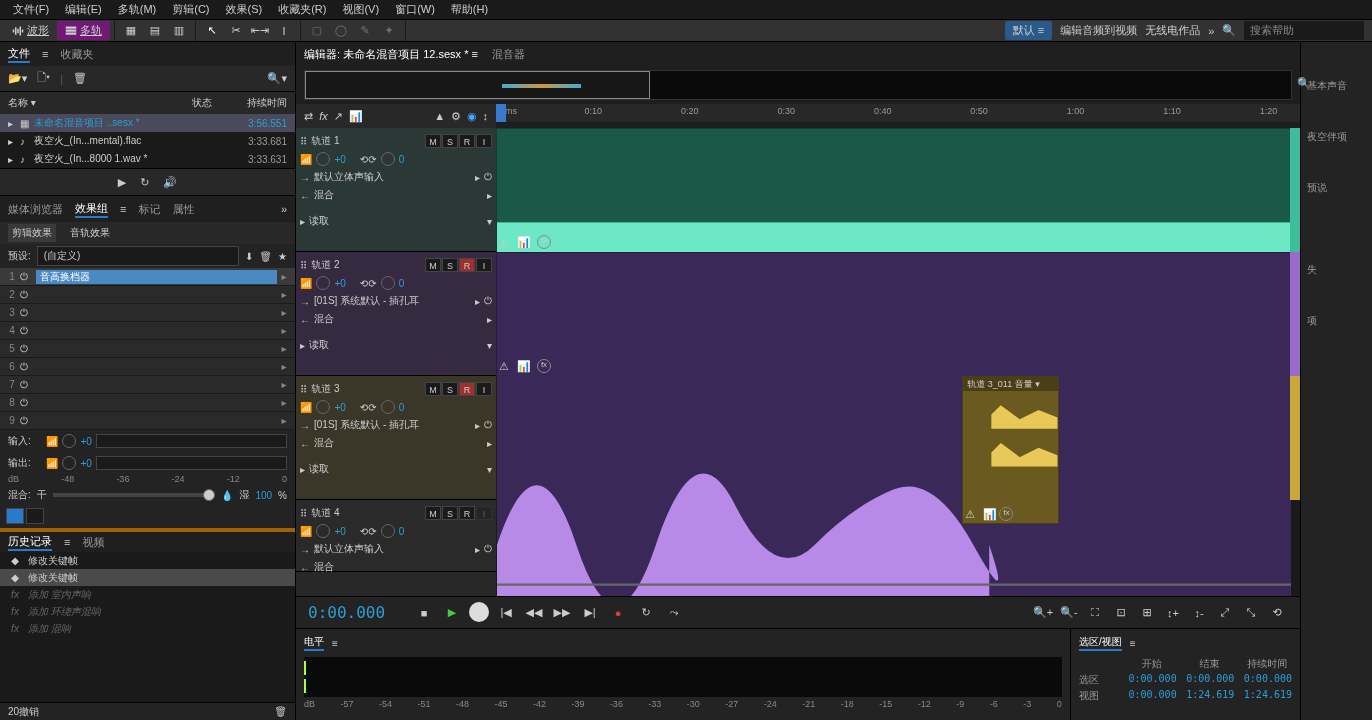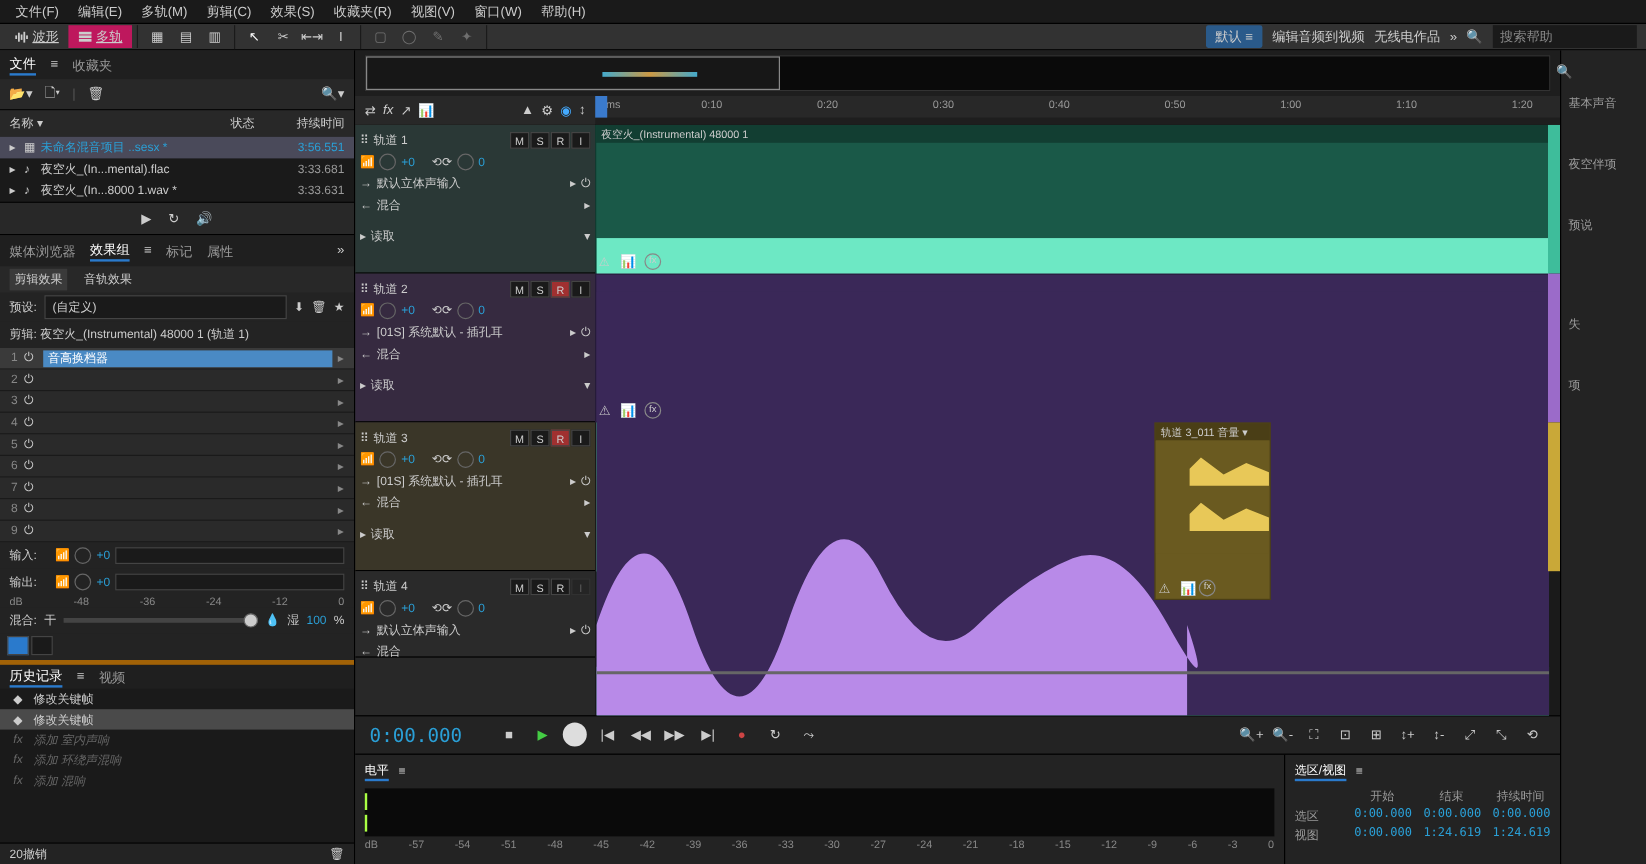--- a/index.html
+++ b/index.html
@@ -3,21 +3,21 @@
 <meta charset="utf-8">
 <style>
 * { margin: 0; padding: 0; box-sizing: border-box; font-family: "Microsoft YaHei", sans-serif; }
 body { background: #1a1a1a; color: #ccc; font-size: 11px; width: 1372px; height: 720px; overflow: hidden; position: relative; }
 .menubar { height: 20px; background: #1a1a1a; display: flex; align-items: center; padding: 0 5px; border-bottom: 1px solid #000; }
 .menubar span { padding: 0 8px; cursor: pointer; }
 .toolbar { height: 22px; background: #323232; display: flex; align-items: center; border-bottom: 1px solid #000; }
 .tool-btn { width: 22px; height: 20px; display: inline-flex; align-items: center; justify-content: center; margin: 0 1px; cursor: pointer; }
 .tool-group { display: flex; align-items: center; border-right: 1px solid #1a1a1a; padding: 0 4px; }
 .view-btn { padding: 2px 8px; display: flex; align-items: center; gap: 3px; text-decoration: underline; }
-.view-btn.active { background: #be185d; }
+.view-btn.active { background: #701a75; }
 .right-toolbar { margin-left: auto; display: flex; align-items: center; gap: 8px; padding-right: 8px; }
 .dropdown-pill { background: #2a5a8a; padding: 2px 8px; border-radius: 2px; }
 .search-box { background: #1a1a1a; padding: 2px 6px; width: 120px; color: #888; }
 .main-layout { display: flex; height: 678px; }
 .left-panel { width: 296px; background: #232323; display: flex; flex-direction: column; border-right: 1px solid #000; }
 .panel-tabs { height: 24px; display: flex; align-items: center; padding: 0 8px; gap: 12px; background: #1f1f1f; }
 .panel-tab { cursor: pointer; color: #999; }
 .panel-tab.active { color: #fff; border-bottom: 2px solid #2a7acc; }
 .file-toolbar { height: 26px; display: flex; align-items: center; padding: 0 8px; gap: 10px; background: #282828; border-bottom: 1px solid #000; }
 .file-header { height: 22px; display: flex; align-items: center; padding: 0 8px; background: #282828; font-size: 10px; }
@@ -234,21 +234,20 @@
       <span class="effect-sub active">剪辑效果</span>
       <span class="effect-sub">音轨效果</span>
     </div>
     <div class="preset-bar">
       <span>预设:</span>
       <div class="select">(自定义)</div>
       <span>⬇</span>
       <span>🗑</span>
       <span>★</span>
     </div>
-    <div class="clip-label">剪辑: 夜空火_(Instrumental) 48000 1 (轨道 1)</div>
     <div>
       <div class="rack-row selected">
         <span class="num">1</span>
           <span class="power">⏻</span>
         <span class="name">音高换档器</span>
           <span class="arrow">▸</span>
       </div>
       <div class="rack-row">
           <span class="num">2</span>
           <span class="power">⏻</span>
@@ -363,20 +362,27 @@
           <span>添加 混响</span>
         </div>
     </div>
     <div class="status-bar">
       <span>20撤销</span>
       <span style="margin-left:auto">🗑</span>
     </div>
   </div>
 
   <div class="center-panel">
+    <div class="editor-tabs">
+      <span class="etab active">
+        <span>编辑器:</span>
+        <span>未命名混音项目 12.sesx *</span> ≡
+      </span>
+      <span class="etab">混音器</span>
+    </div>
     <div class="overview">
       <div class="overview-sel"></div>
       <div class="overview-wave"></div>
       <span style="position:absolute;right:-20px;top:6px">🔍</span>
     </div>
     <div style="display:flex">
       <div class="track-toolbar" style="width:200px">
         <span>⇄</span>
         <span><i>fx</i></span>
         <span>↗</span>
@@ -542,21 +548,20 @@
           <div class="th-row">
               <span>←</span>
               <span style="flex:1">混合</span>
             </div>
         </div>
       </div>
 
       <div class="track-content">
 
         <div class="clip" style="top:0;left:0;width:99%;height:124px;background:#1a5948">
-          <div class="clip-label-top">夜空火_(Instrumental) 48000 1</div>
           <svg class="waveform" preserveAspectRatio="none" viewBox="0 0 100 100">
             <rect width="100" height="100" fill="#1a5948"></rect>
             <g fill="#6de8c4">
                 <rect x="0" y="10" width="100" height="35"></rect>
                 <rect x="0" y="55" width="100" height="35"></rect>
               </g>
             <g fill="#2a8a6a">
                 <rect x="0" y="20" width="100" height="15"></rect>
                 <rect x="0" y="65" width="100" height="15"></rect>
               </g>

